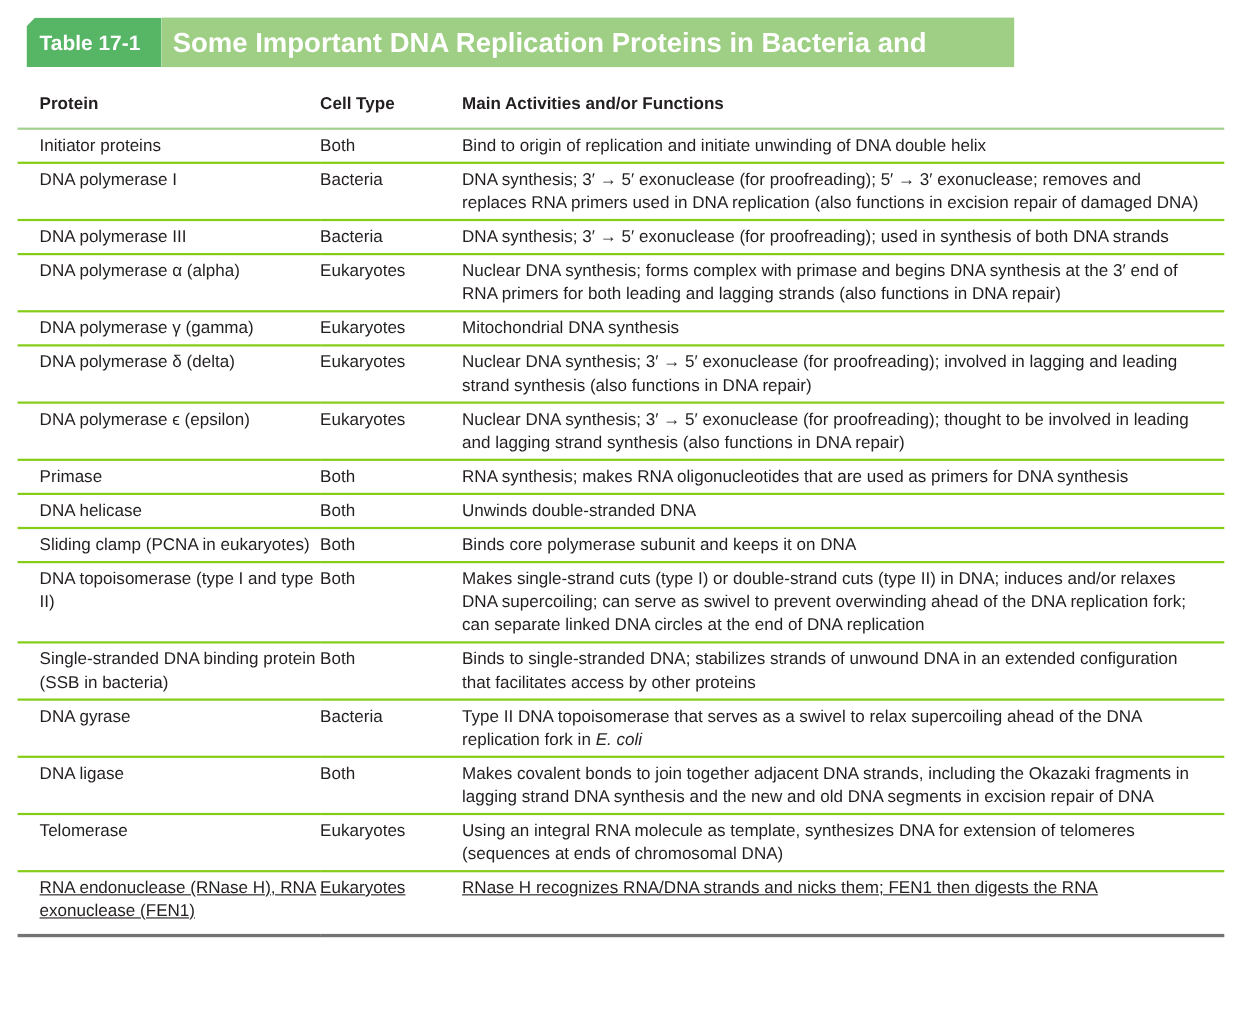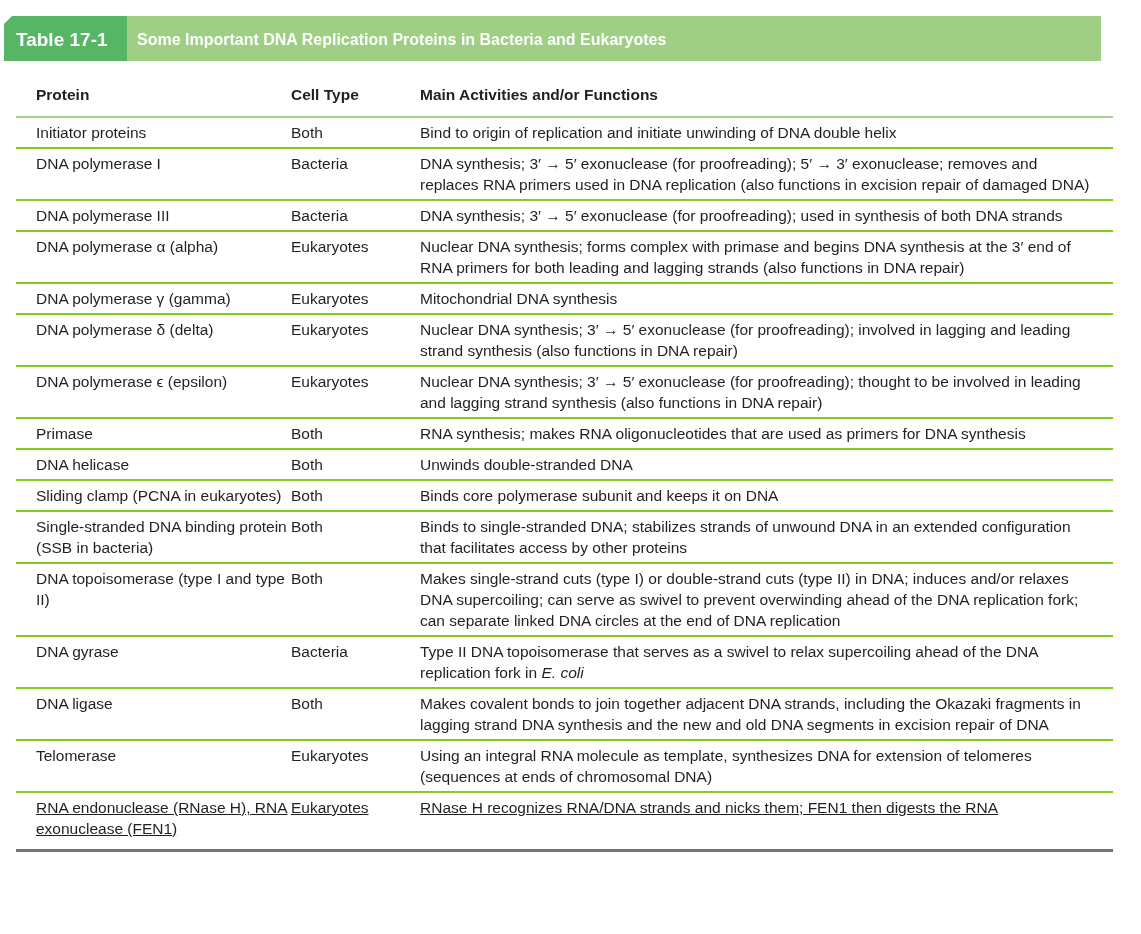--- a/index.html
+++ b/index.html
@@ -1,25 +1,25 @@
 <!DOCTYPE html>
 <html><head>
 <meta charset="utf-8">
 <style>
   html, body { margin: 0; padding: 0; background: #ffffff; }
   body { width: 1141px; height: 934px; position: relative; overflow: hidden;
          font-family: "Liberation Sans", sans-serif; color: #231f20; }
-  .title-bar { position: absolute; left: 4px; top: 16px; width: 1097px; height: 45px;
+  .title-bar { position: absolute; left: 24px; top: 16px; width: 898px; height: 45px;
                display: flex; }
   .title-num { width: 123px; height: 45px; background: #57b665; color: #fff;
                font-weight: bold; font-size: 19px; line-height: 47px; padding-left: 12px;
                box-sizing: border-box;
                clip-path: polygon(8px 0, 100% 0, 100% 100%, 0 100%, 0 8px); }
   .title-text { flex: 1; height: 45px; background: #9fcf84; color: #fff; font-weight: bold;
-                font-size: 16px; line-height: 47px; padding-left: 10px; box-sizing: border-box; }
+                font-size: 25px; line-height: 47px; padding-left: 10px; box-sizing: border-box; }
   table { position: absolute; left: 16px; top: 78px; width: 1097px; border-collapse: collapse;
           font-size: 15.5px; line-height: 21px; }
   th { text-align: left; font-weight: bold; font-size: 15.5px; padding: 6px 0 11px 0;
        border-bottom: 2px solid #a3d08e; vertical-align: top; }
   td { vertical-align: top; padding: 4px 0 4px 0; border-bottom: 2px solid #84cc16; }
   tr.last td { border-bottom: 3px solid #737373; padding-bottom: 10px; text-decoration: underline; }
   .c1 { width: 255px; padding-left: 20px; }
   .c2 { width: 129px; margin-top: 43px; }
   .c3 { padding-right: 20px; }
   th.c1 { padding-left: 20px; }
@@ -85,28 +85,28 @@
         <td class="c1">DNA helicase</td>
         <td class="c2">Both</td>
         <td class="c3">Unwinds double-stranded DNA</td>
       </tr>
     <tr>
         <td class="c1">Sliding clamp (PCNA in eukaryotes)</td>
         <td class="c2">Both</td>
         <td class="c3">Binds core polymerase subunit and keeps it on DNA</td>
       </tr>
     <tr>
+        <td class="c1">DNA topoisomerase (type I and type II)</td>
+        <td class="c2">Both</td>
+        <td class="c3">Makes single-strand cuts (type I) or double-strand cuts (type II) in DNA; induces and/or relaxes DNA supercoiling; can serve as swivel to prevent overwinding ahead of the DNA replication fork; can separate linked DNA circles at the end of DNA replication</td>
+      </tr>
+    <tr>
         <td class="c1">Single-stranded DNA binding protein (SSB in bacteria)</td>
         <td class="c2">Both</td>
         <td class="c3">Binds to single-stranded DNA; stabilizes strands of unwound DNA in an extended configuration that facilitates access by other proteins</td>
-      </tr>
-    <tr>
-        <td class="c1">DNA topoisomerase (type I and type II)</td>
-        <td class="c2">Both</td>
-        <td class="c3">Makes single-strand cuts (type I) or double-strand cuts (type II) in DNA; induces and/or relaxes DNA supercoiling; can serve as swivel to prevent overwinding ahead of the DNA replication fork; can separate linked DNA circles at the end of DNA replication</td>
       </tr>
     <tr>
         <td class="c1">DNA gyrase</td>
         <td class="c2">Bacteria</td>
         <td class="c3"><span>Type II DNA topoisomerase that serves as a swivel to relax supercoiling ahead of the DNA replication fork in</span> <i>E. coli</i></td>
       </tr>
     <tr>
         <td class="c1">DNA ligase</td>
         <td class="c2">Both</td>
         <td class="c3">Makes covalent bonds to join together adjacent DNA strands, including the Okazaki fragments in lagging strand DNA synthesis and the new and old DNA segments in excision repair of DNA</td>

